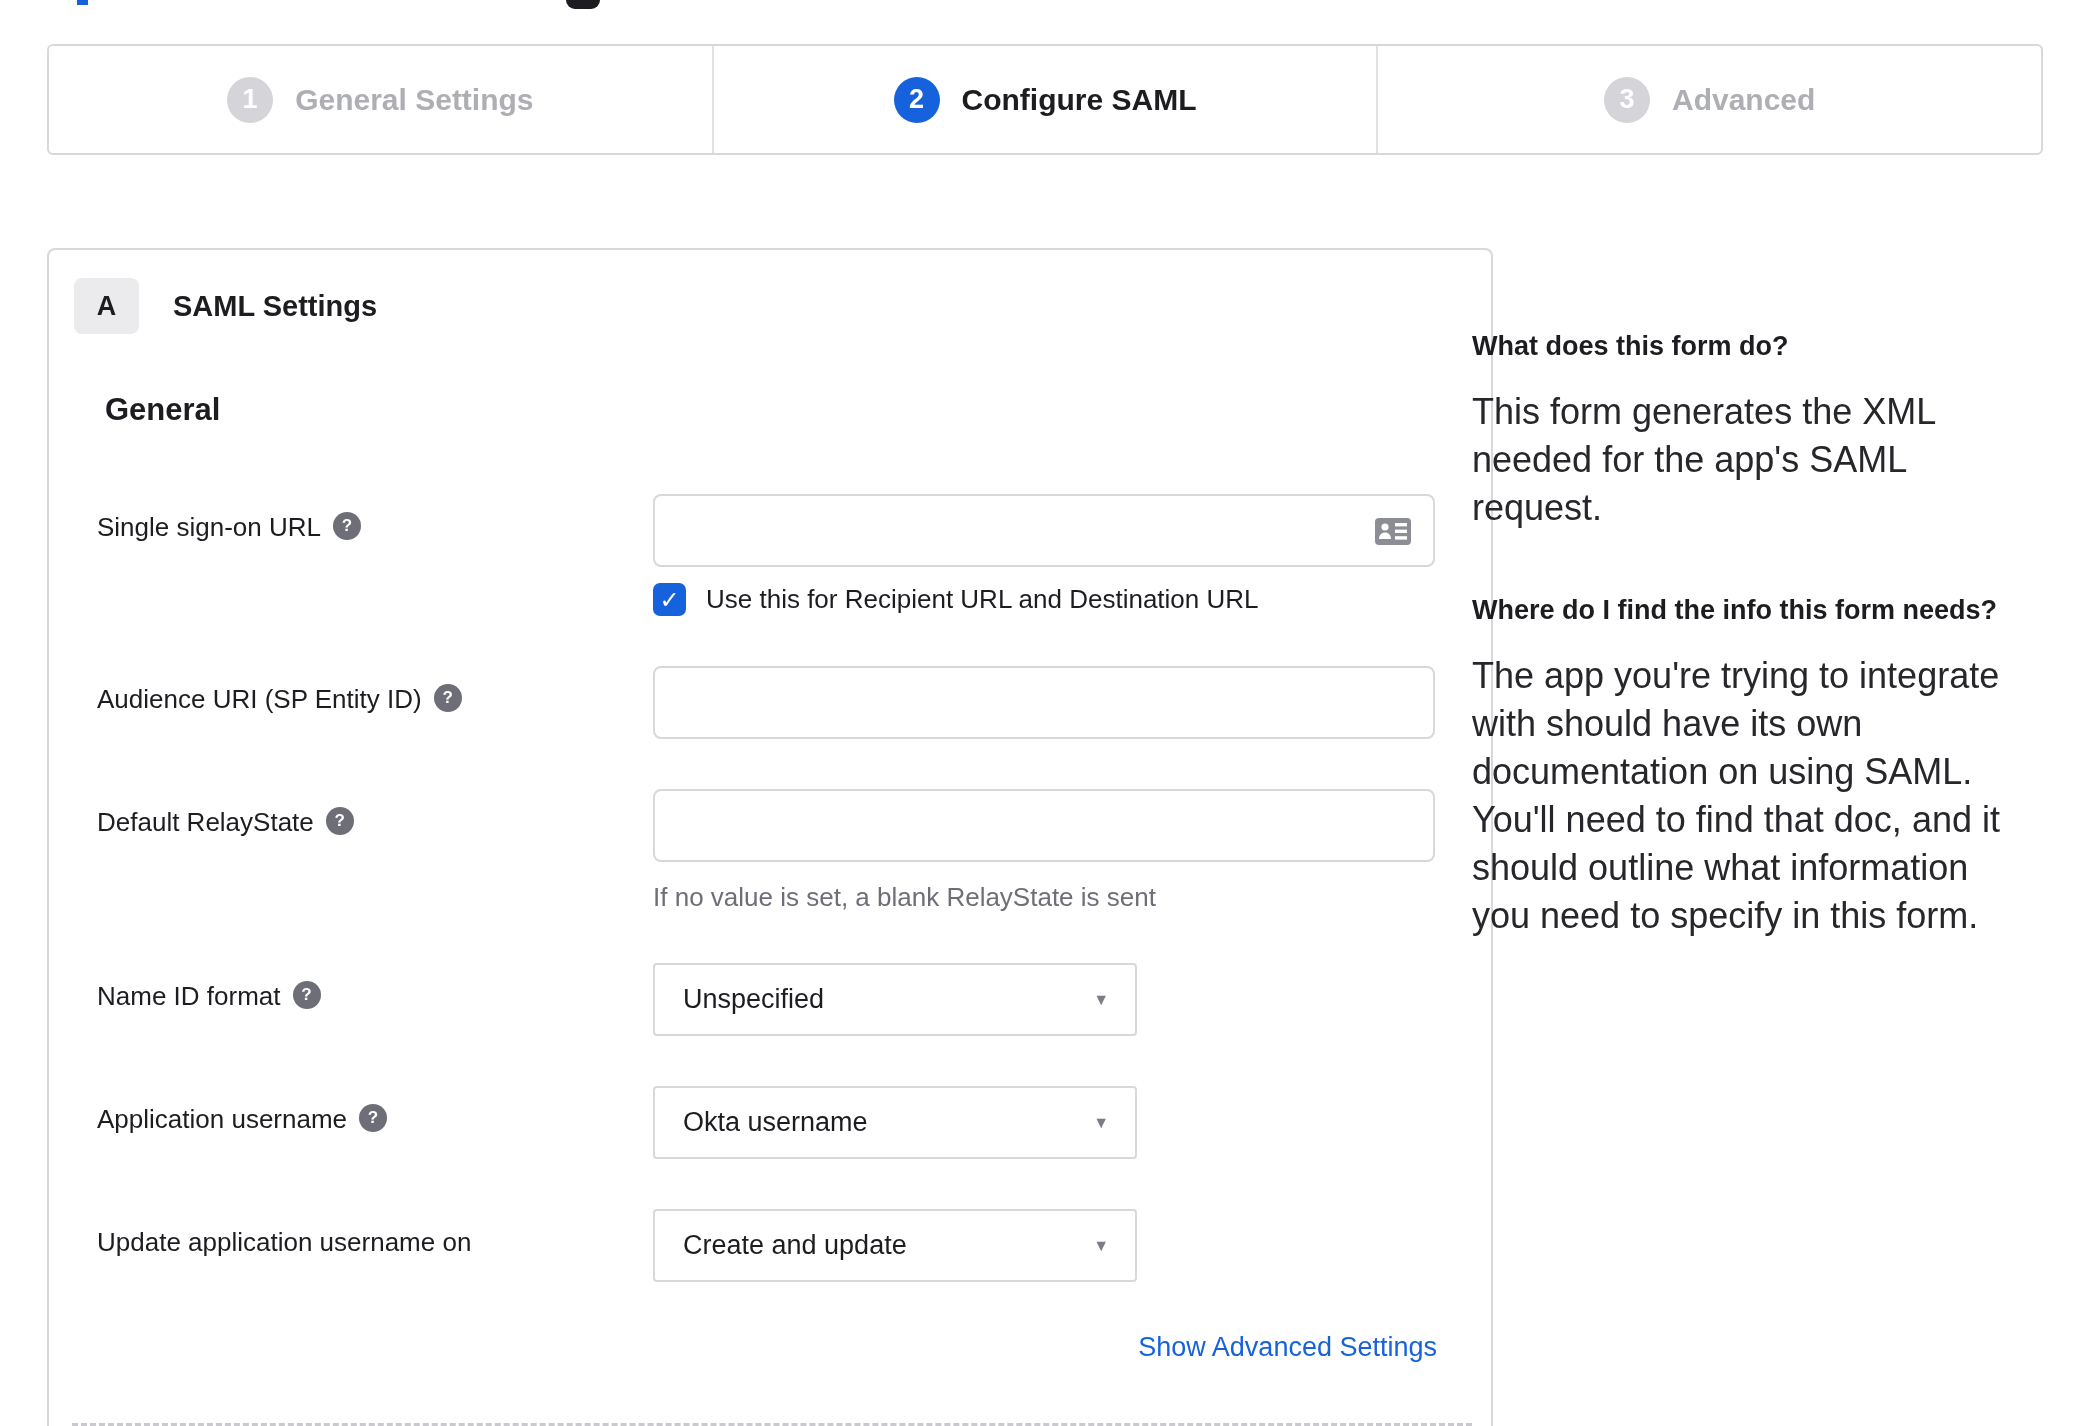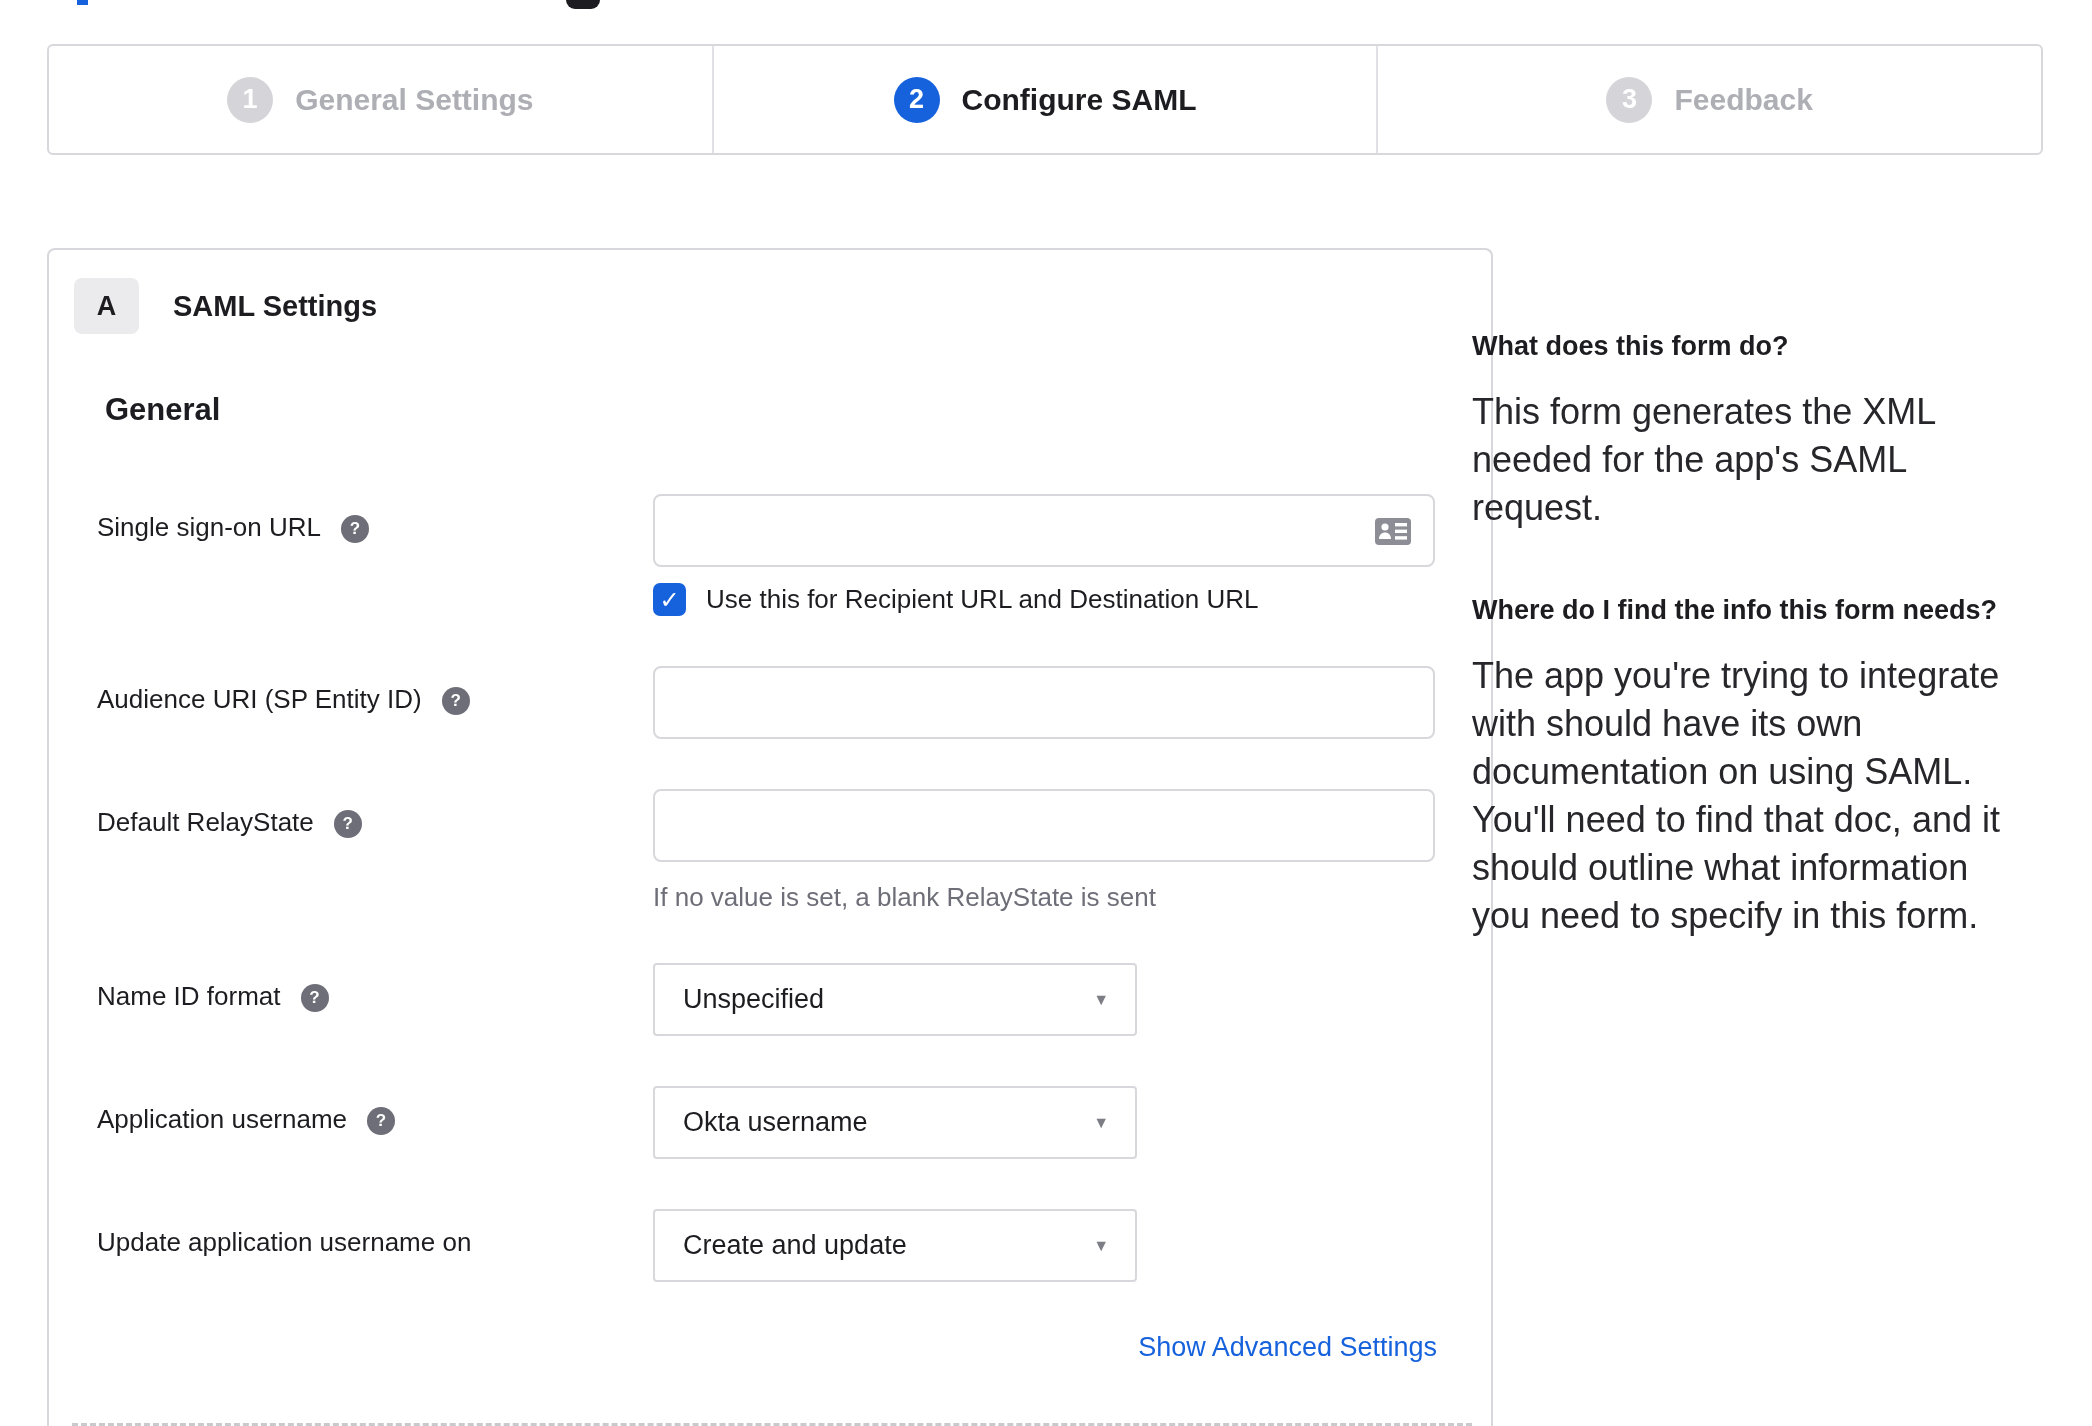--- a/index.html
+++ b/index.html
@@ -35,21 +35,21 @@
   .panel-header{display:flex;align-items:center;gap:34px;margin-left:-23px;}
   .section-badge{
     width:65px;height:56px;border-radius:8px;background:#ebebed;color:#1d1d21;
     display:flex;align-items:center;justify-content:center;font-size:27px;font-weight:700;
   }
   .panel-title{font-size:29px;font-weight:700;}
   .group-heading{font-size:31px;font-weight:700;margin:58px 0 0 8px;}
 
   .form{margin-top:66px;}
   .form-row{display:flex;align-items:flex-start;margin-bottom:50px;}
-  .row-label{width:556px;flex:none;padding-top:18px;display:flex;align-items:flex-end;gap:20px;}
+  .row-label{width:556px;flex:none;padding-top:18px;display:flex;align-items:flex-start;gap:12px;}
   .label-text{font-size:26px;color:#1d1d21;}
   .help-icon{
     width:28px;height:28px;border-radius:50%;background:#6e6e78;color:#fff;flex:none;
     display:flex;align-items:center;justify-content:center;font-size:17px;font-weight:700;cursor:pointer;
   }
   .row-control{flex:1;}
   .text-input{
     position:relative;width:782px;height:73px;box-sizing:border-box;background:#fff;
     border:2px solid #d7d7dc;border-radius:8px;
   }
@@ -89,21 +89,21 @@
     <div class="step">
       <span class="step-circle">1</span>
       <span class="step-label">General Settings</span>
     </div>
     <div class="step active">
       <span class="step-circle">2</span>
       <span class="step-label">Configure SAML</span>
     </div>
     <div class="step">
       <span class="step-circle">3</span>
-      <span class="step-label">Feedback</span>
+      <span class="step-label">Advanced</span>
     </div>
   </div>
 
   <div class="panel">
 
     <div class="panel-header">
       <div class="section-badge">A</div>
       <div class="panel-title">SAML Settings</div>
     </div>
 

